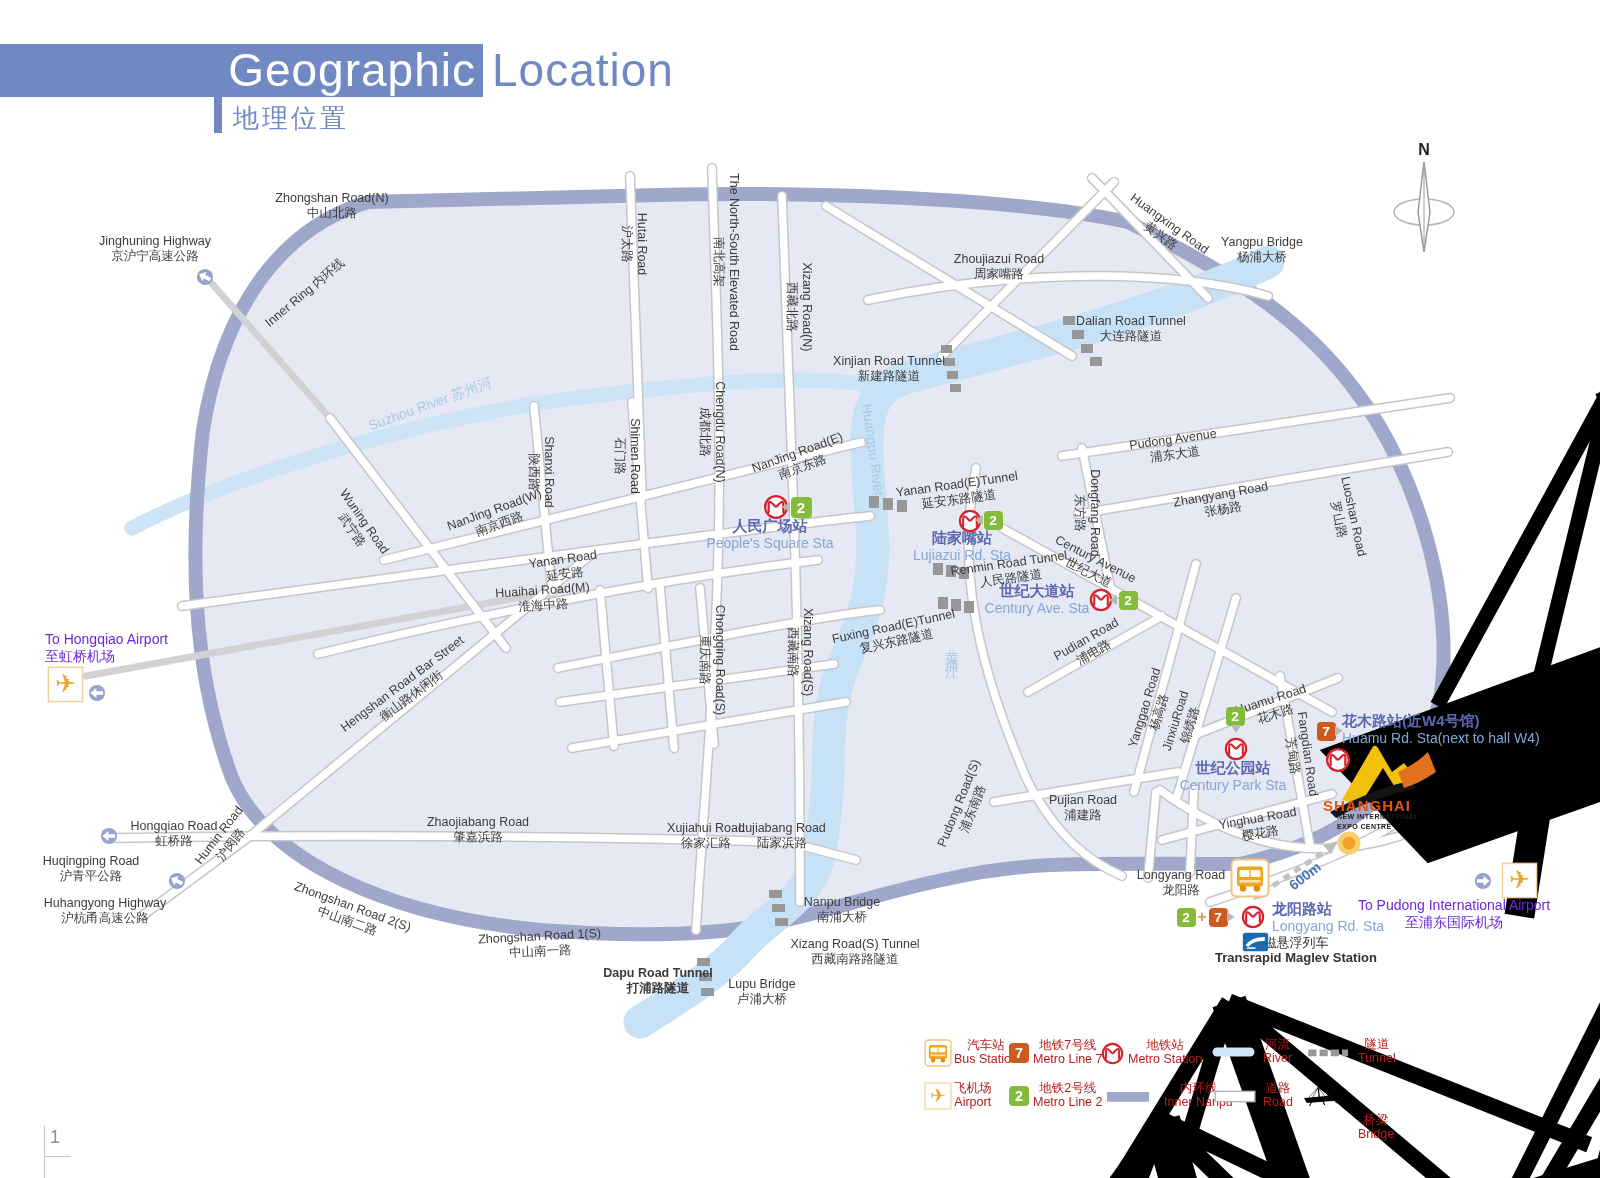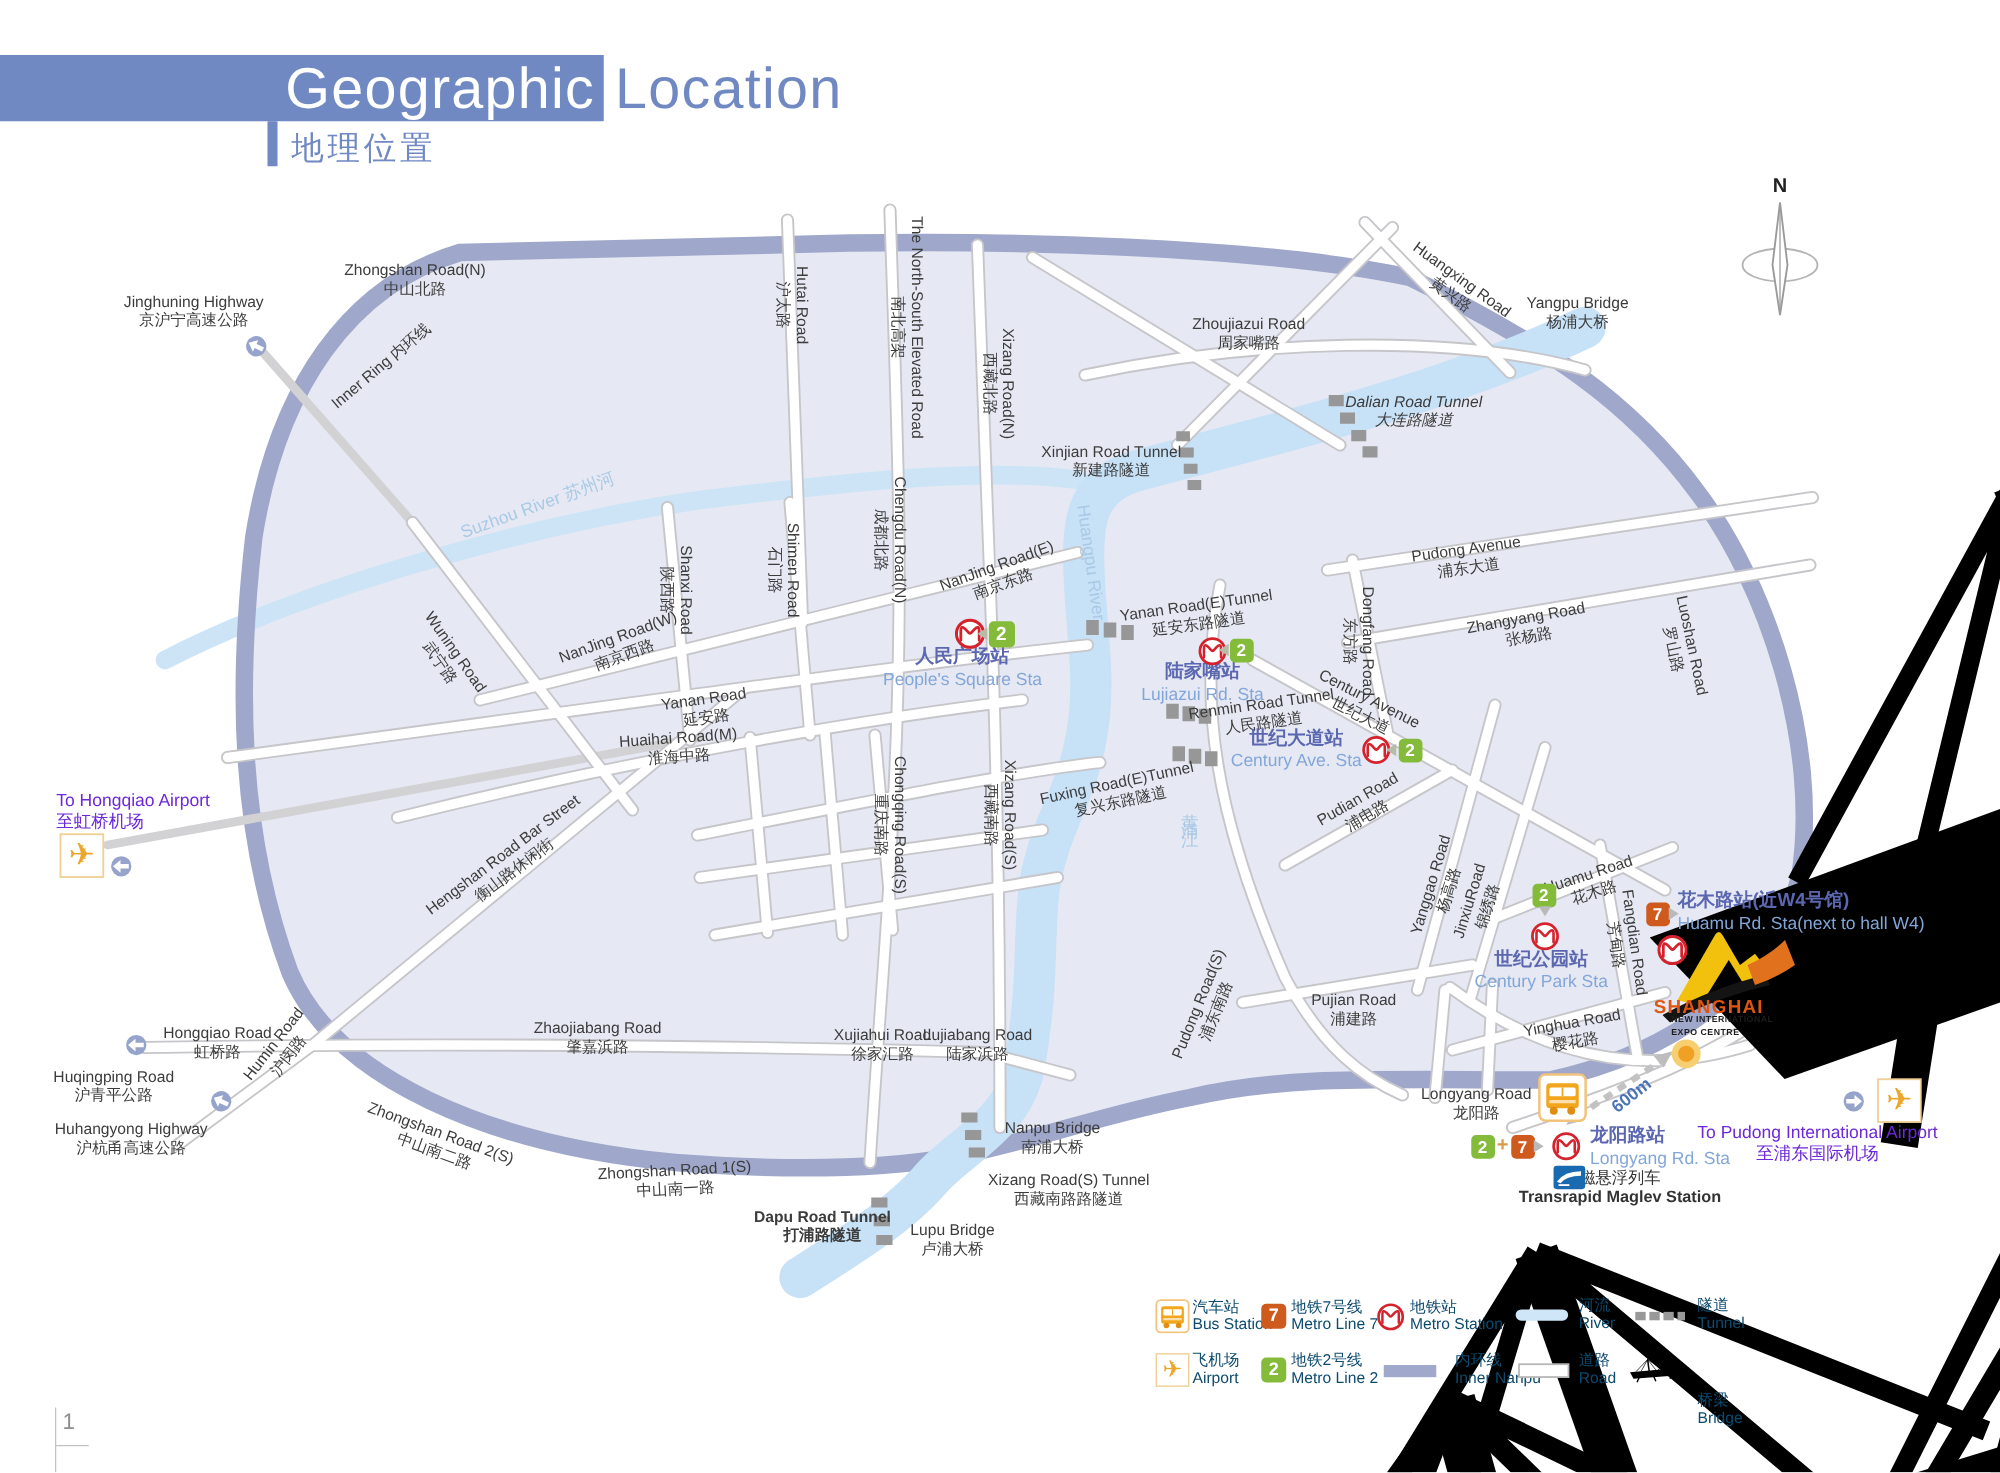--- a/index.html
+++ b/index.html
@@ -39,21 +39,21 @@
   .badge{position:absolute;border-radius:4px;color:#fff;font-weight:bold;
          display:flex;align-items:center;justify-content:center;}
   .b2{background:#85bb3a;} .b7{background:#cf5a1d;}
   .plus{position:absolute;color:#d99a4e;font-weight:bold;font-size:16px;transform:translate(-50%,-50%);}
   .tri{position:absolute;width:0;height:0;}
   .tri-left{border-top:5px solid transparent;border-bottom:5px solid transparent;border-right:8px solid #b7bca9;}
   .tri-right{border-top:5px solid transparent;border-bottom:5px solid transparent;border-left:8px solid #b9b9b9;}
   .tri-down{border-left:5px solid transparent;border-right:5px solid transparent;border-top:8px solid #b9b9b9;}
   .icon{position:absolute;}
   
-  .lg-item-text{position:absolute;transform:translate(0,-50%);color:#0c4a6e;line-height:1.1;text-align:left;}
+  .lg-item-text{position:absolute;transform:translate(0,-50%);color:#b91c1c;line-height:1.1;text-align:center;}
   .lg-item-text .zh,.lg-item-text .en{font-size:12.5px;}
 </style>
 </head>
 <body>
 
 <div id="stage">
 
   <div id="title-bar"></div>
   <div id="title-secondary">Location</div>
   <div id="title-primary">Geographic</div>
@@ -229,21 +229,21 @@
 
     <g>
       <path d="M1342,800 L1372,748 Q1375,743 1378,748 L1392,772 L1404,763 L1414,776 L1396,789 L1383,768 L1360,805 Z" fill="#f2c10e"></path>
       <path d="M1330,812 Q1370,790 1412,780 L1416,788 Q1372,798 1336,818 Z" fill="#141414"></path>
       <path d="M1398,772 Q1416,764 1428,752 L1436,772 Q1420,783 1404,788 Z" fill="#e2711d"></path>
     </g>
     <circle cx="1349" cy="843" r="9" fill="#f0a125" stroke="#f7cf70" stroke-width="5"></circle>
   </svg>
 
   <div id="labels-root">
-      <div class="ml c-rd" style="left: 332px; top: 224px; transform: translate(-50%, -50%);">
+      <div class="ml c-rd" style="left: 332px; top: 206px; transform: translate(-50%, -50%);">
         <div class="l1">Zhongshan Road(N)</div>
         <div class="l2">中山北路</div>
       </div>
       <div class="ml c-rd" style="left: 155px; top: 249px; transform: translate(-50%, -50%);">
         <div class="l1">Jinghuning Highway</div>
         <div class="l2">京沪宁高速公路</div>
       </div>
       <div class="ml c-rd" style="left: 305px; top: 293px; transform: translate(-50%, -50%) rotate(-40deg);">
         <div class="l1">Inner Ring 内环线</div>
       </div>
@@ -267,21 +267,21 @@
         <div class="l2">周家嘴路</div>
       </div>
       <div class="ml c-rd" style="left: 1165px; top: 230px; transform: translate(-50%, -50%) rotate(36deg);">
         <div class="l1">Huangxing Road</div>
         <div class="l2">黄兴路</div>
       </div>
       <div class="ml c-rd" style="left: 1262px; top: 250px; transform: translate(-50%, -50%);">
         <div class="l1">Yangpu Bridge</div>
         <div class="l2">杨浦大桥</div>
       </div>
-      <div class="ml c-rd" style="left: 1131px; top: 329px; transform: translate(-50%, -50%); font-style: italic;">
+      <div class="ml c-rd" style="left: 1131px; top: 329px; transform: translate(-50%, -50%);">
         <div class="l1">Dalian Road Tunnel</div>
         <div class="l2">大连路隧道</div>
       </div>
       <div class="ml c-rd" style="left: 889px; top: 369px; transform: translate(-50%, -50%);">
         <div class="l1">Xinjian Road Tunnel</div>
         <div class="l2">新建路隧道</div>
       </div>
       <div class="ml c-rv" style="left: 873px; top: 450px; transform: translate(-50%, -50%) rotate(82deg);">
         <div class="l1">Huangpu River</div>
       </div>

